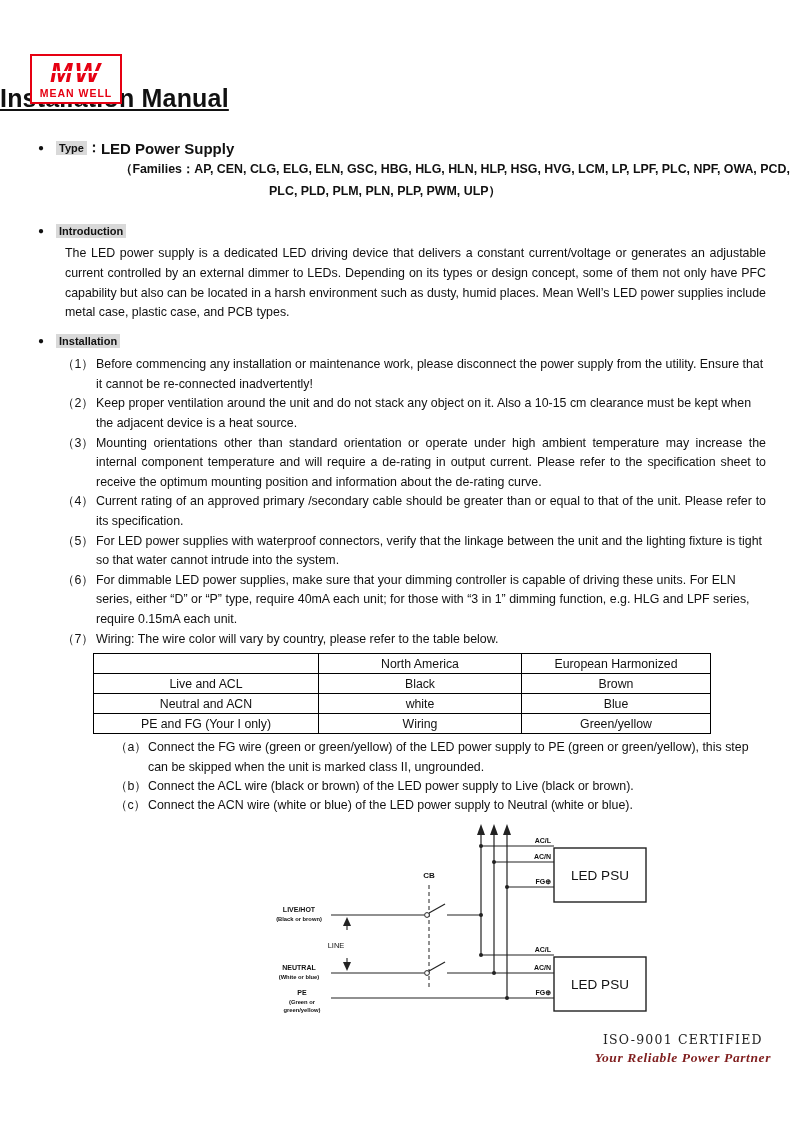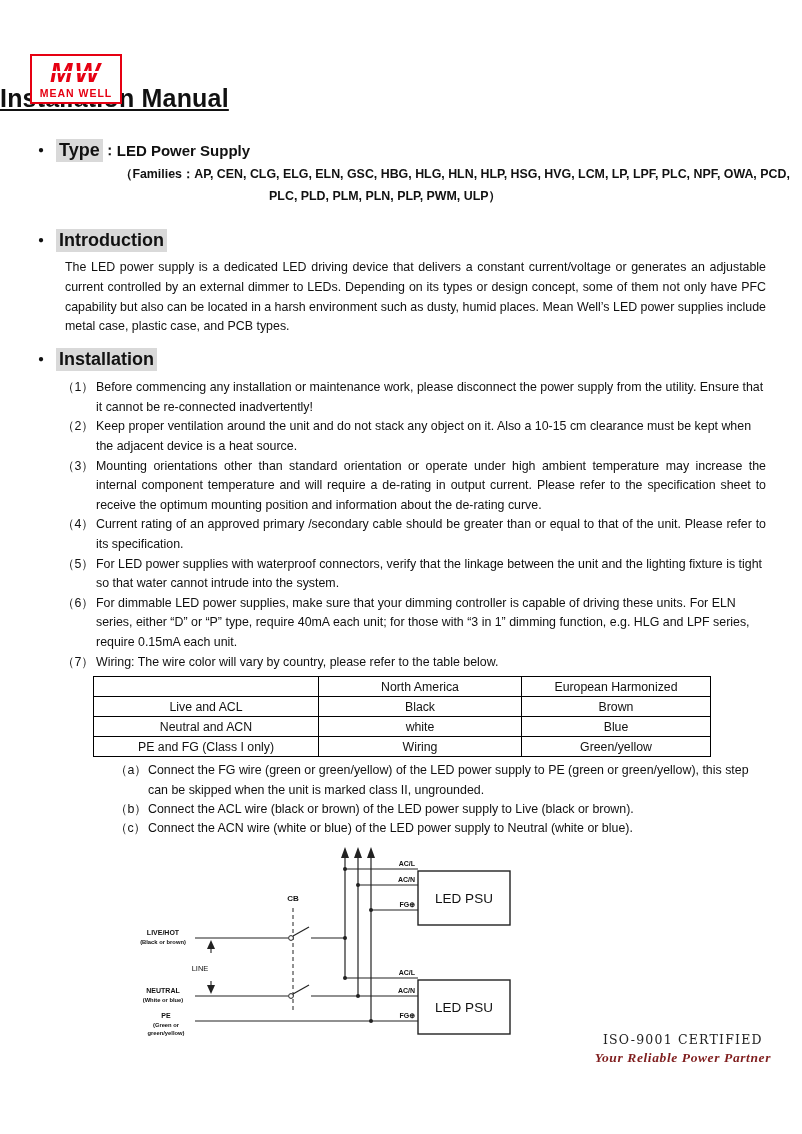--- a/index.html
+++ b/index.html
@@ -30,21 +30,21 @@
 
   .title {
     text-align:left; padding-top:84px;
     font-size:25px; font-weight:bold; text-decoration:underline;
     letter-spacing:0.2px;
   }
 
   .bullet-row { display:flex; align-items:center; margin-left:38px; }
   .bullet { font-size:10px; margin-right:12px; position:relative; top:-1px; }
   .hl { background:#d9d9d9; }
-  .section-head { font-size:18px; font-weight:bold; padding:1px 3px; }
+  .section-head { font-size:11px; font-weight:bold; padding:1px 3px; }
 
   .type-section { margin-top:26px; }
   .type-colon { font-weight:bold; font-size:14px; }
   .type-value { font-weight:bold; font-size:15px; }
   .families-l1 { margin:4px 0 0 120px; font-weight:bold; font-size:12.4px; }
   .families-l2 { margin-top:5px; text-align:center; font-weight:bold; font-size:12.4px; padding-left:70px; width:700px; }
 
   .intro-section { margin-top:24px; }
   .intro-body {
     margin:6px 0 0 65px; width:701px;
@@ -63,21 +63,21 @@
     border:1px solid #000; height:20px; text-align:center; vertical-align:middle;
     font-size:12.3px; padding:0 4px;
   }
   td.c1 { width:225px; } td.c2 { width:203px; } td.c3 { width:189px; }
 
   .sub-items { margin-top:4px; }
   .sub-item { display:flex; margin-left:115px; width:650px; font-size:12.4px; line-height:19.4px; }
   .sub-num { flex:0 0 33px; }
   .sub-text { flex:1; }
 
-  .diagram-wrap { margin:4px 0 0 130px; }
+  .diagram-wrap { margin:4px 0 0 130px;text-align:center; }
   svg text { font-family:"Liberation Sans", sans-serif; }
 
   .footer { position:absolute; right:31px; top:1032px; text-align:center; }
   .iso { font-family:"DejaVu Serif", serif; font-size:12.5px; letter-spacing:1.2px; color:#222; }
   .slogan { font-family:"Liberation Serif", serif; font-style:italic; font-weight:bold;
             font-size:13.5px; letter-spacing:0.6px; margin-top:3px; color:#7f1d1d; }
 </style>
 </head>
 <body>
 
@@ -158,21 +158,21 @@
         <td class="c1">Live and ACL</td>
         <td class="c2">Black</td>
         <td class="c3">Brown</td>
       </tr>
       <tr>
         <td class="c1">Neutral and ACN</td>
         <td class="c2">white</td>
         <td class="c3">Blue</td>
       </tr>
       <tr>
-        <td class="c1">PE and FG (Class I only)</td>
+        <td class="c1">PE and FG (Your I only)</td>
         <td class="c2">Wiring</td>
         <td class="c3">Green/yellow</td>
       </tr>
     </tbody>
       </table>
 
     <div class="sub-items">
       <div class="sub-item">
         <span class="sub-num">（a）</span>
         <span class="sub-text">Connect the FG wire (green or green/yellow) of the LED power supply to PE (green or green/yellow), this step can be skipped when the unit is marked class II, ungrounded.</span>

